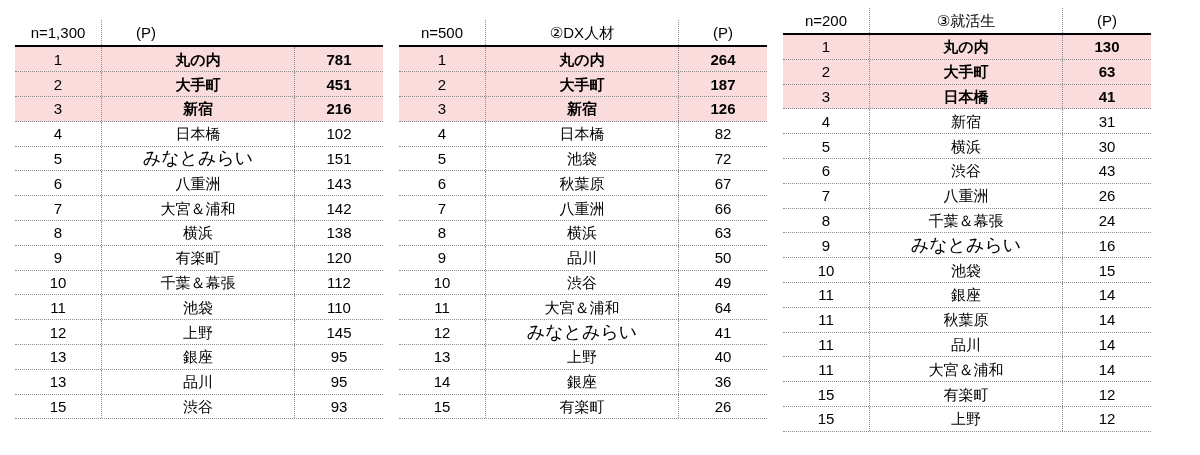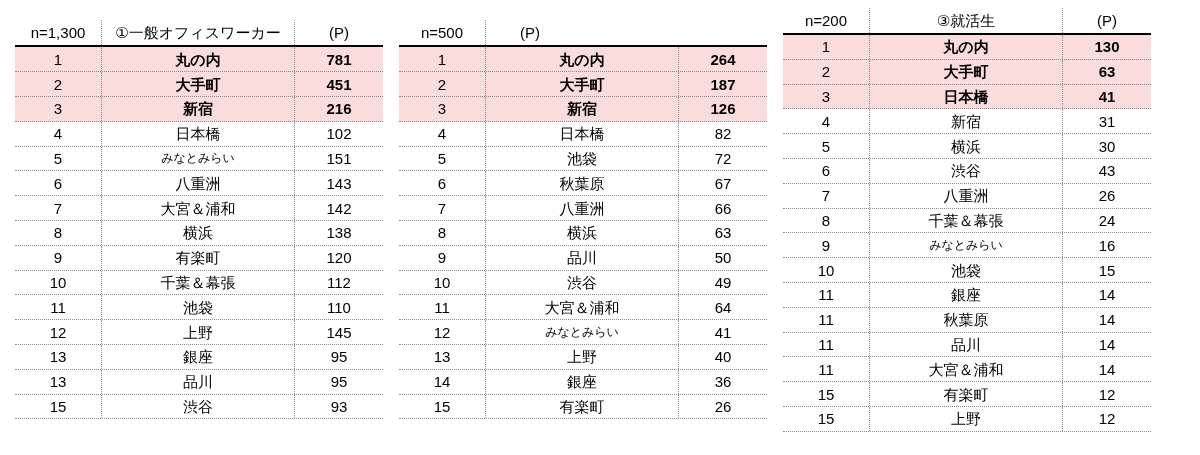--- a/index.html
+++ b/index.html
@@ -42,30 +42,29 @@
     justify-content: center;
     font-size: 15px;
     line-height: 1;
     overflow: hidden;
     white-space: nowrap;
   }
   .rank-col  { width: 87px;  border-right: 1px dotted var(--grid); }
   .name-col  { flex: 1;      border-right: 1px dotted var(--grid); }
   .points-col{ width: 88px; }
   .header-cell { font-size: 15px; }
-  .name-col.shrink { font-size: 12px; }
+  .name-col.shrink { font-size: 18px; }
 </style>
 </head>
 <body>
 
 <div class="tables-row" id="tables-root">
   <div class="rank-table">
     <div class="row header-row">
       <div class="cell rank-col header-cell">n=1,300</div>
-      <div class="cell name-col header-cell">①一般オフィスワーカー</div>
       <div class="cell points-col header-cell">(P)</div>
     </div>
     <div class="rows-container">
   <div class="row data-row highlight">
     <div class="cell rank-col">1</div>
     <div class="cell name-col">丸の内</div>
     <div class="cell points-col">781</div>
   </div>
 
   <div class="row data-row highlight">
@@ -150,20 +149,21 @@
     <div class="cell rank-col">15</div>
     <div class="cell name-col">渋谷</div>
     <div class="cell points-col">93</div>
   </div>
 </div>
   </div>
 
   <div class="rank-table">
     <div class="row header-row">
       <div class="cell rank-col header-cell">n=500</div>
+      <div class="cell name-col header-cell">②DX人材</div>
       <div class="cell points-col header-cell">(P)</div>
     </div>
     <div class="rows-container">
   <div class="row data-row highlight">
     <div class="cell rank-col">1</div>
     <div class="cell name-col">丸の内</div>
     <div class="cell points-col">264</div>
   </div>
 
   <div class="row data-row highlight">

